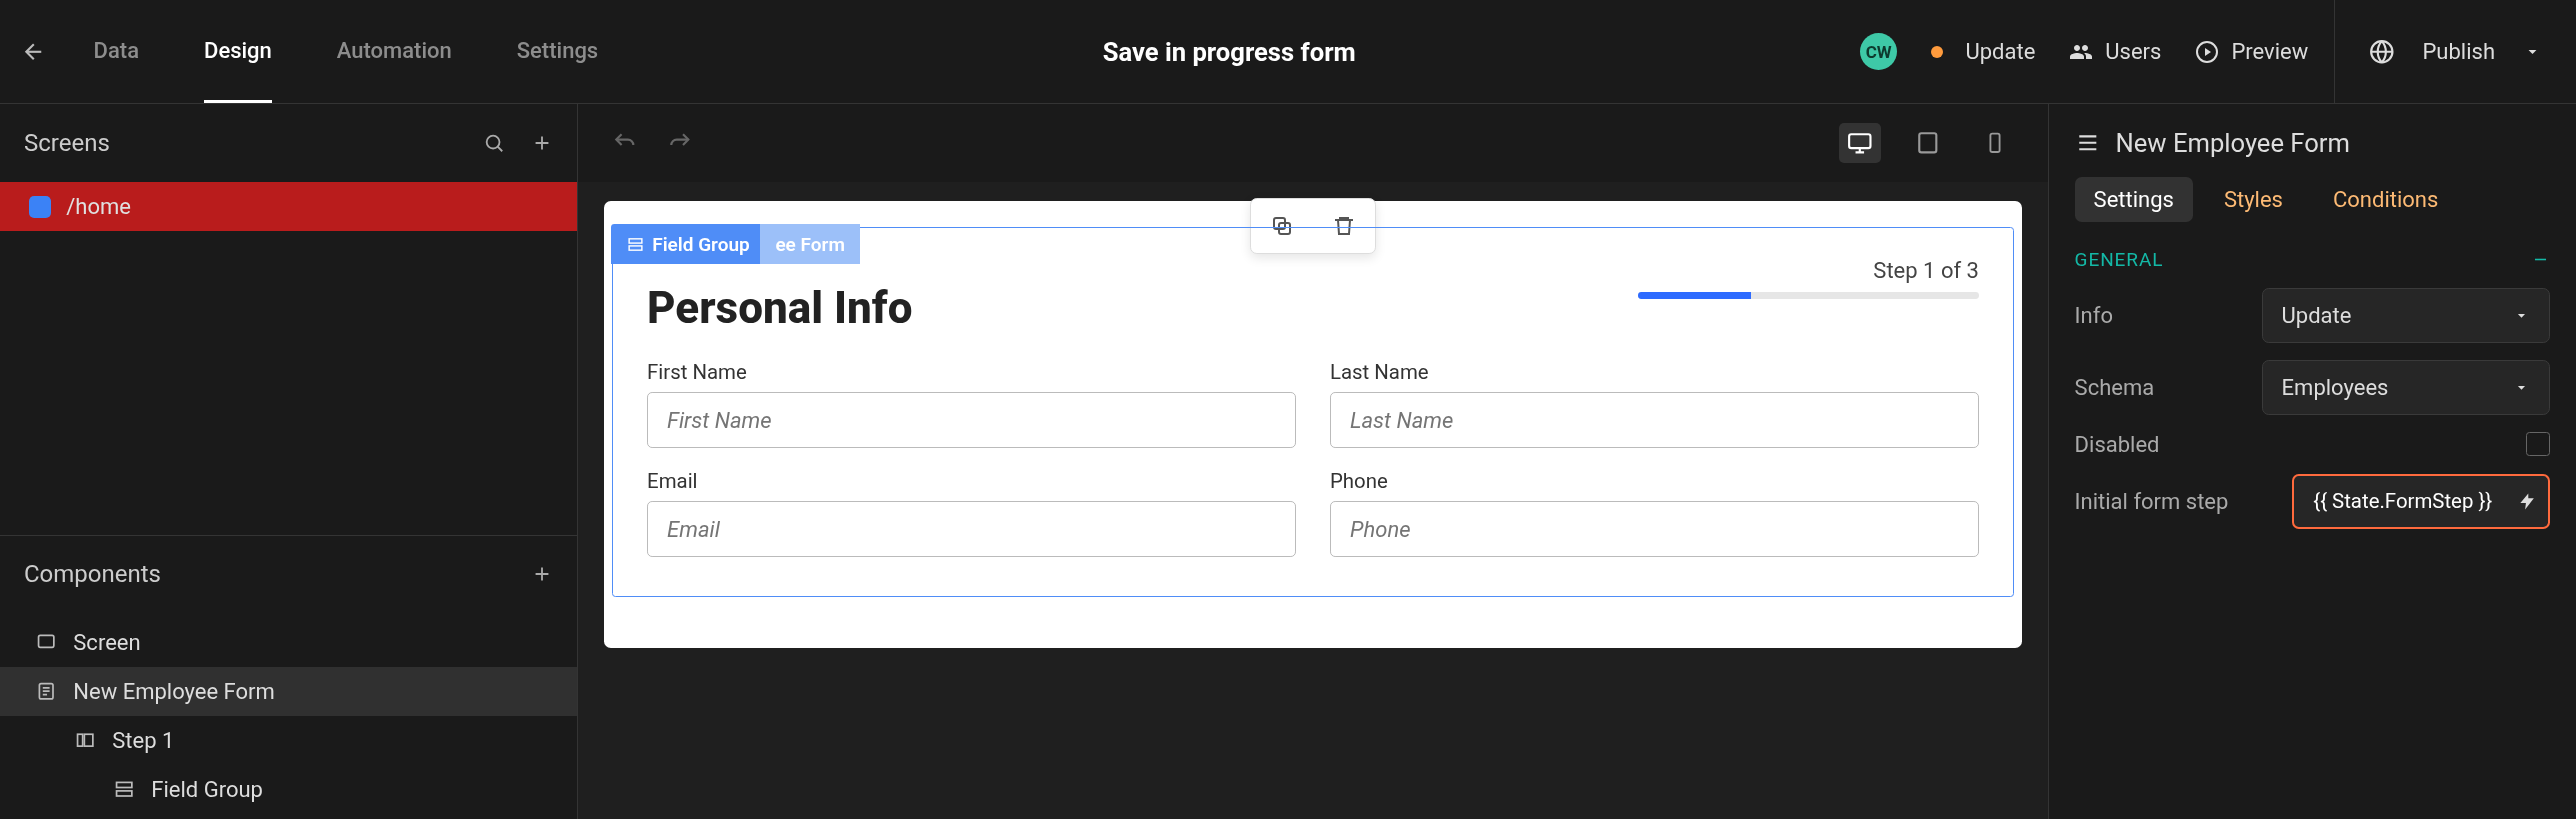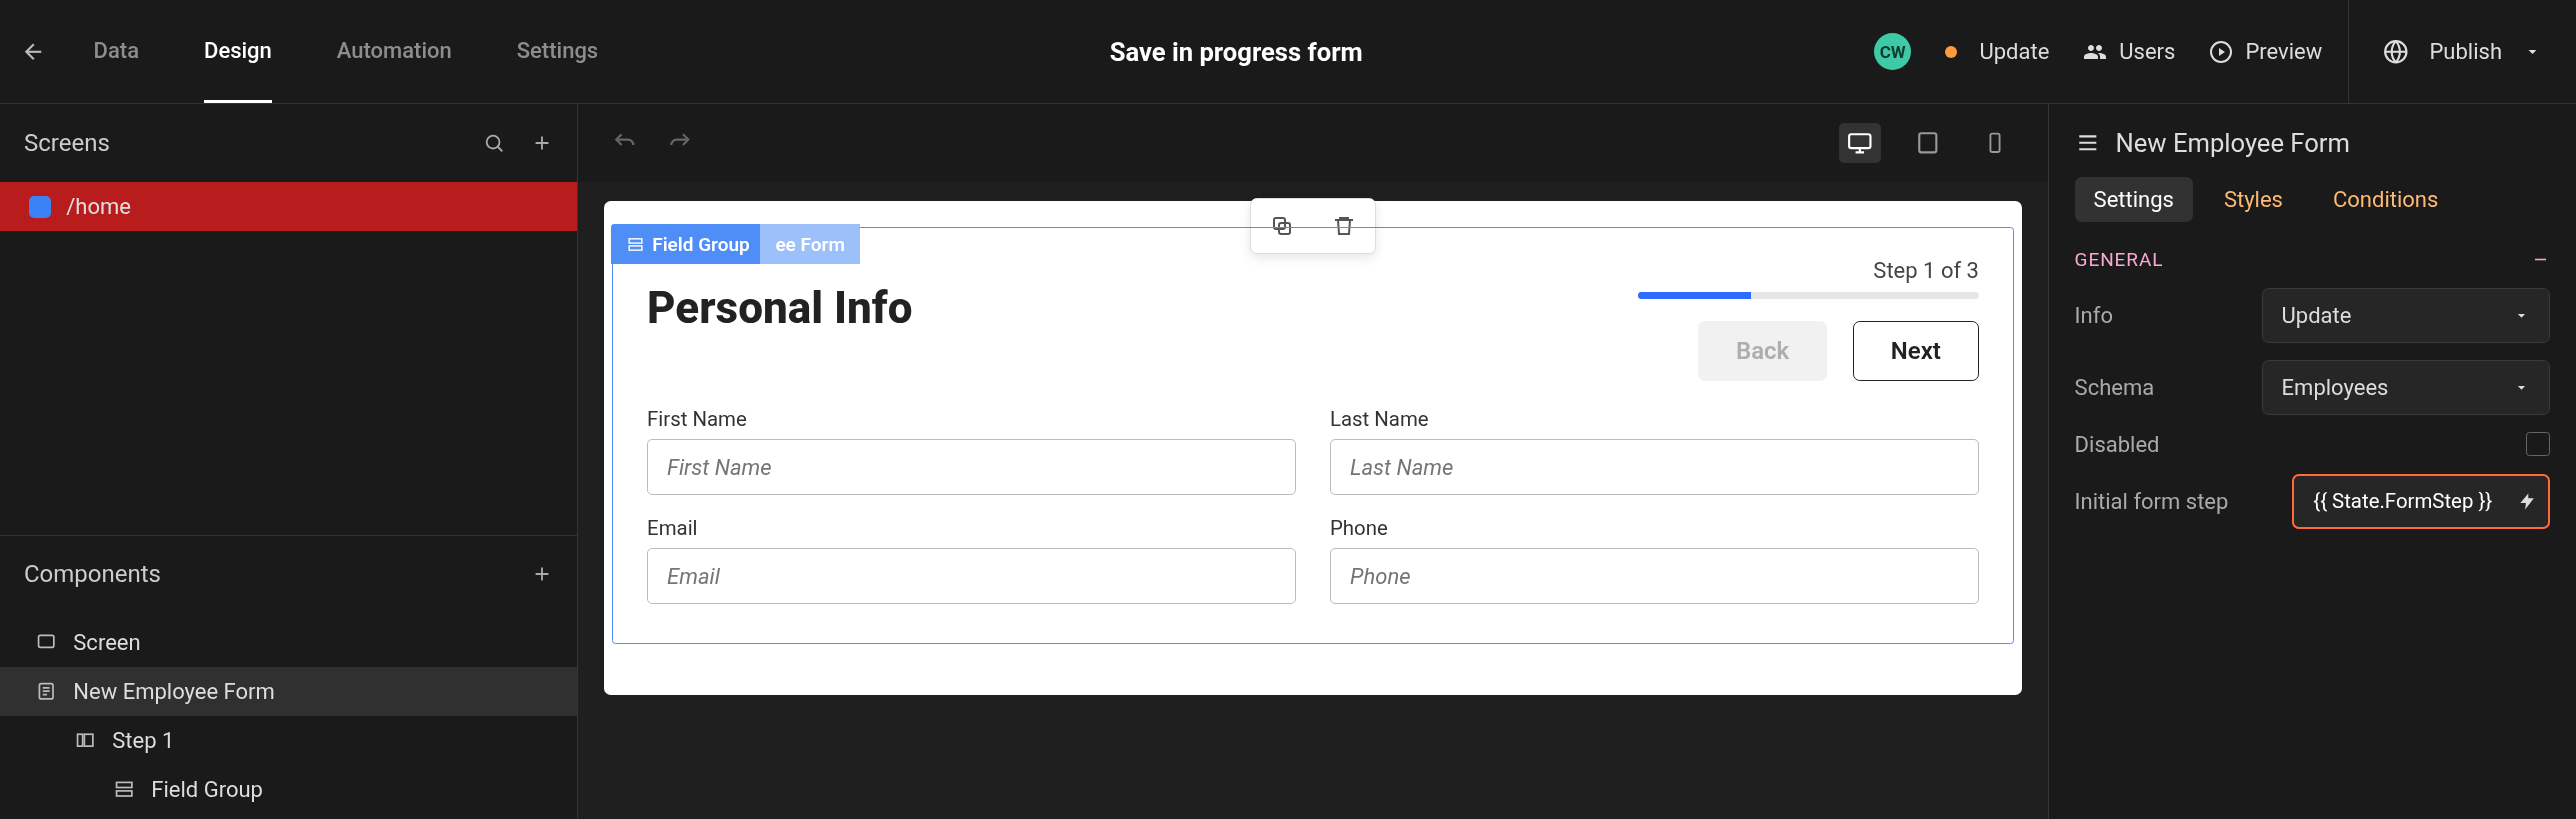--- a/index.html
+++ b/index.html
@@ -10,21 +10,21 @@
   .topbar { height: 104px; display: flex; align-items: center; border-bottom: 0.9px solid #343434; }
   .back { width: 68px; display: flex; align-items: center; justify-content: center; color: #bbb; }
   .tabs { display: flex; gap: 65px; padding-left: 25.6px; height: 100%; align-items: flex-start; }
   .tab { color: #8d8d8d; cursor: pointer; height: 100%; display: flex; align-items: center; border-bottom: 3.4px solid transparent; font-weight: 500; }
   .tab.active { color: #fff; border-bottom-color: #fff; }
   .center-title { flex: 1; text-align: center; font-weight: 700; color: #fff; font-size: 25.6px; }
   .right-actions { display: flex; align-items: center; gap: 34px; padding-right: 25.6px; }
   .avatar { width: 37px; height: 37px; border-radius: 50%; background: #3ec9a7; color: #0d3b2e; font-size: 17px; font-weight: 700; display: flex; align-items: center; justify-content: center; }
   .status-dot { width: 12px; height: 12px; border-radius: 50%; background: #ff9b3d; display: inline-block; margin-right: 10.2px; }
   .action { display: flex; align-items: center; gap: 12px; color: #ddd; cursor: pointer; }
-  .publish-wrap { height: 104px; display: flex; align-items: center; border-left: 0.9px solid #343434; padding: 0 34px; gap: 21px; }
+  .publish-wrap { height: 104px; display: flex; align-items: center; border-left: 0.9px solid #343434; padding: 0 34px; gap: 28px; }
 
   
   .main { display: flex; height: calc(819px - 104px); }
   .left { width: 578px; border-right: 0.9px solid #343434; display: flex; flex-direction: column; }
   .left-mid { flex: 0 0 auto; }
   .left-section-head { height: 78px; display: flex; align-items: center; justify-content: space-between; padding: 0 24px; color: #ccc; font-size: 24px; }
   .screens-item { display: flex; align-items: center; gap: 15.3px; padding: 12px 29px; background: #b91c1c; }
   .screen-dot { width: 22px; height: 22px; border-radius: 5.1px; background: #3b82f6; }
   .left-section-head .icons { display: flex; gap: 25.6px; color: #aaa; }
 
@@ -67,21 +67,21 @@
 
   .float-toolbar { position: absolute; top: -3.4px; left: 50%; transform: translateX(-50%); background: #fff; border: 0.9px solid #ddd; border-radius: 6.8px; display: flex; box-shadow: 0 3.4px 10.2px rgba(0,0,0,.1); }
   .float-toolbar .tbtn { padding: 15.3px 19px; color: #555; cursor: pointer; }
 
   
   .right { width: 528px; border-left: 0.9px solid #343434; padding: 24px 25.6px; }
   .panel-title { display: flex; align-items: center; gap: 15.3px; font-size: 25.6px; color: #ddd; margin-bottom: 19px; }
   .panel-tabs { display: flex; gap: 12px; margin-bottom: 25.6px; }
   .ptab { padding: 10.2px 19px; border-radius: 6.8px; color: #fdba74; cursor: pointer; font-size: 22px; }
   .ptab.active { background: #323232; color: #fff; }
-  .sect-head { display: flex; justify-content: space-between; align-items: center; color: #f9a8d4; font-size: 19px; letter-spacing: 0.9px; margin: 20.4px 0 12px; }
+  .sect-head { display: flex; justify-content: space-between; align-items: center; color: #14b8a6; font-size: 19px; letter-spacing: 0.9px; margin: 20.4px 0 12px; }
   .prop-row { display: flex; align-items: center; justify-content: space-between; margin: 17px 0; }
   .prop-label { color: #aaa; font-size: 22px; width: 187px; }
   .select { flex: 1; background: #262626; border: 0.9px solid #3a3a3a; border-radius: 6.8px; height: 55px; display: flex; align-items: center; justify-content: space-between; padding: 0 19px; color: #ddd; cursor: pointer; max-width: 307px; }
   .chk { width: 24px; height: 24px; border: 1.7px solid #666; border-radius: 3.4px; }
   .binding-row .select { border: 2.6px solid #ff6a3d; color: #fff; font-size: 20.4px; }
   .bolt { width: 44px; height: 55px; background: #262626; border: 2.6px solid #ff6a3d; border-left: none; display: flex; align-items: center; justify-content: center; color: #ddd; border-radius: 0 6.8px 6.8px 0; margin-left: -6.8px; }
   .binding-row .select { border-radius: 6.8px 0 0 6.8px; max-width: 256px; }
 
   svg { display: block; }
 </style>
@@ -285,24 +285,20 @@
             <span>ee Form</span>
           </div>
 
           <div class="form-head-row">
             <div class="form-title">Personal Info</div>
             <div class="step-col">
               <div class="step-text">Step 1 of 3</div>
               <div class="progress">
                   <div class="progress-fill"></div>
                 </div>
-              <div class="form-nav">
-                <button class="btn btn-back">Back</button>
-                <button class="btn btn-next">Next</button>
-              </div>
             </div>
           </div>
 
           <div class="fields">
             <div class="field">
               <label>First Name</label>
               <input placeholder="First Name" style="">
             </div>
             <div class="field">
               <label>Last Name</label>

